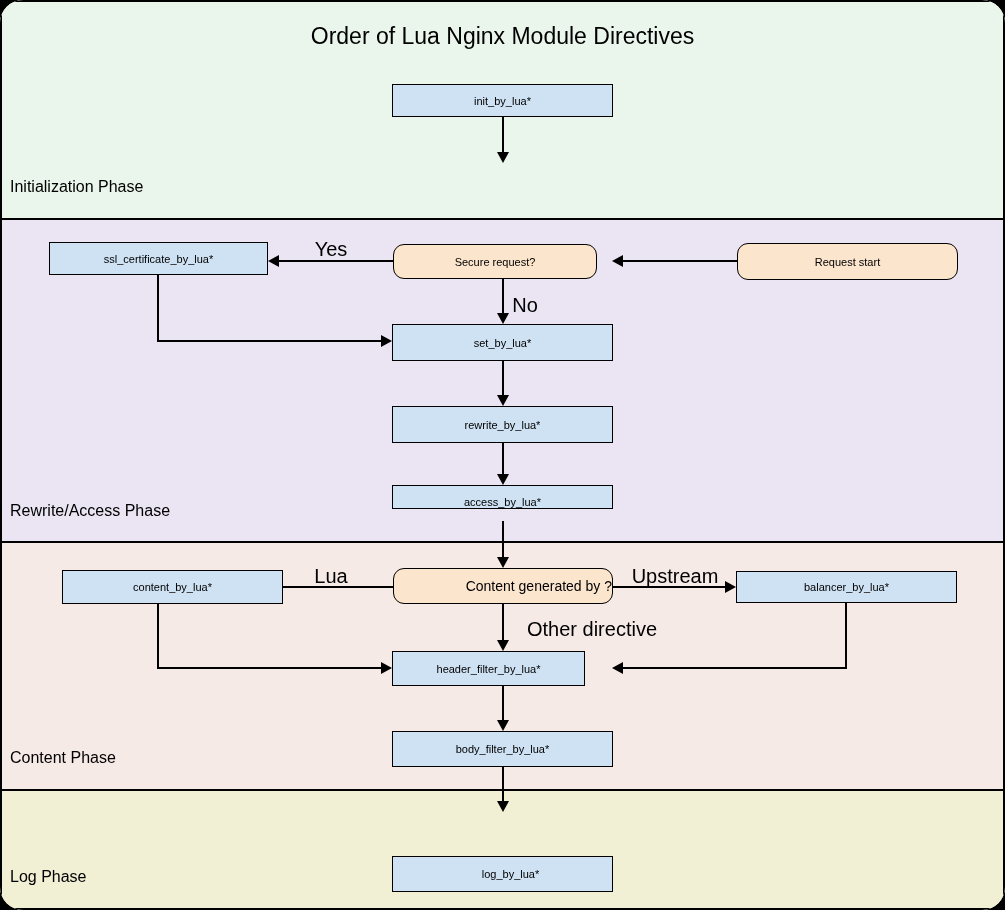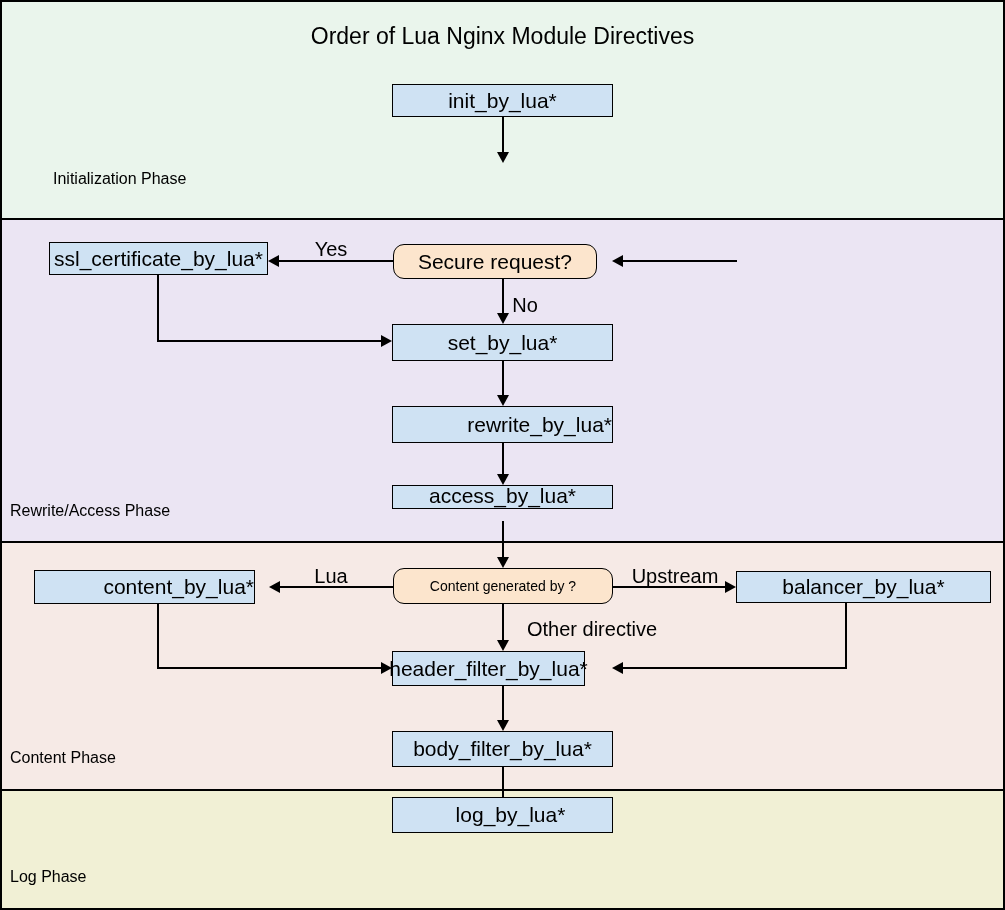--- a/index.html
+++ b/index.html
@@ -14,20 +14,21 @@
   }
   html, body { margin: 0; padding: 0; background: #000; }
   .canvas {
     position: relative;
     width: 1005px;
     height: 910px;
     font-family: "Liberation Sans", sans-serif;
     color: var(--text-color);
     overflow: hidden;
     background: var(--phase-log-bg);
+    border-radius: 23px;
   }
   .frame {
     position: absolute; inset: 0;
     border: 2px solid var(--border-color);
     pointer-events: none;
     z-index: 50;
   }
   .section { position: absolute; left: 0; width: 100%; box-sizing: border-box; z-index: 0; }
   .section.s1 { top: 0;   height: 218px; background: var(--phase-init-bg); }
   .section.s2 { top: 218px; height: 323px; background: var(--phase-rewrite-bg); border-top: 2px solid var(--border-color); }
@@ -43,46 +44,46 @@
   }
   .edges { position: absolute; top: 0; left: 0; z-index: 10; pointer-events: none; }
   .edges line, .edges polyline { stroke: var(--border-color); stroke-width: 2; fill: none; }
   .edges polygon { fill: var(--border-color); stroke: none; }
   .node {
     position: absolute; z-index: 20;
     background: var(--directive-fill);
     border: 1.5px solid var(--border-color);
     box-sizing: border-box;
     display: flex; align-items: center; justify-content: center;
-    font-size: 21px; white-space: nowrap;
+    font-size: 11px; white-space: nowrap;
   }
   .node.decision {
     background: var(--decision-fill);
     border-radius: 11px;
   }
-  .node.small-text { font-size: 14px; }
+  .node.small-text { font-size: 14px; justify-content: flex-end; }
   .edge-label {
     position: absolute; z-index: 20;
     font-size: 20px; white-space: nowrap;
     transform: translateX(-50%);
   }
 </style>
 </head>
 <body>
 
 <div class="canvas">
 
   <div class="section s1"></div>
   <div class="section s2"></div>
   <div class="section s3"></div>
   <div class="section s4"></div>
 
   <div class="diagram-title">Order of Lua Nginx Module Directives</div>
 
-  <div class="phase-label" style="top:170px;margin-left:43px;">Initialization Phase</div>
+  <div class="phase-label" style="top:178px;">Initialization Phase</div>
   <div class="phase-label" style="top:502px;">Rewrite/Access Phase</div>
   <div class="phase-label" style="top:749px;">Content Phase</div>
   <div class="phase-label" style="top:868px;">Log Phase</div>
 
   <svg class="edges" width="1005" height="910" viewBox="0 0 1005 910">
 
     <g>
       <line x1="503" y1="117" x2="503" y2="152"></line>
         <polygon points="497,152 509,152 503,163"></polygon>
     </g>
@@ -166,42 +167,45 @@
 
   <div class="node" style="left:392px; top:84px; width:221px; height:33px;">
     <span>init_by_lua*</span>
   </div>
   <div class="node" style="left:49px; top:242px; width:219px; height:33px;">
     <span>ssl_certificate_by_lua*</span>
   </div>
   <div class="node decision" style="left:393px; top:244px; width:204px; height:35px;">
     <span>Secure request?</span>
   </div>
+  <div class="node decision" style="left:737px; top:243px; width:221px; height:37px;">
+    <span>Request start</span>
+  </div>
   <div class="node" style="left:392px; top:324px; width:221px; height:37px;">
     <span>set_by_lua*</span>
   </div>
-  <div class="node" style="left:392px; top:406px; width:221px; height:37px;justify-content:flex-end;">
+  <div class="node" style="left:392px; top:406px; width:221px; height:37px;">
     <span>rewrite_by_lua*</span>
   </div>
   <div class="node" style="left:392px; top:485px; width:221px; height:24px;align-items:flex-end;">
     <span>access_by_lua*</span>
   </div>
-  <div class="node" style="left:34px; top:570px; width:221px; height:34px;justify-content:flex-end;">
+  <div class="node" style="left:62px; top:570px; width:221px; height:34px;">
     <span>content_by_lua*</span>
   </div>
   <div class="node decision small-text" style="left:393px; top:568px; width:220px; height:36px;">
     <span>Content generated by ?</span>
   </div>
-  <div class="node" style="left:736px; top:571px; width:255px; height:32px;">
+  <div class="node" style="left:736px; top:571px; width:221px; height:32px;">
     <span>balancer_by_lua*</span>
   </div>
   <div class="node" style="left:392px; top:651px; width:193px; height:35px;">
     <span>header_filter_by_lua*</span>
   </div>
   <div class="node" style="left:392px; top:731px; width:221px; height:36px;">
     <span>body_filter_by_lua*</span>
   </div>
-  <div class="node" style="left:392px; top:797px; width:221px; height:36px;padding-left:16px;">
+  <div class="node" style="left:392px; top:856px; width:221px; height:36px;padding-left:16px;">
     <span>log_by_lua*</span>
   </div>
 
   <div class="frame"></div>
 </div>
 
 </body></html>

